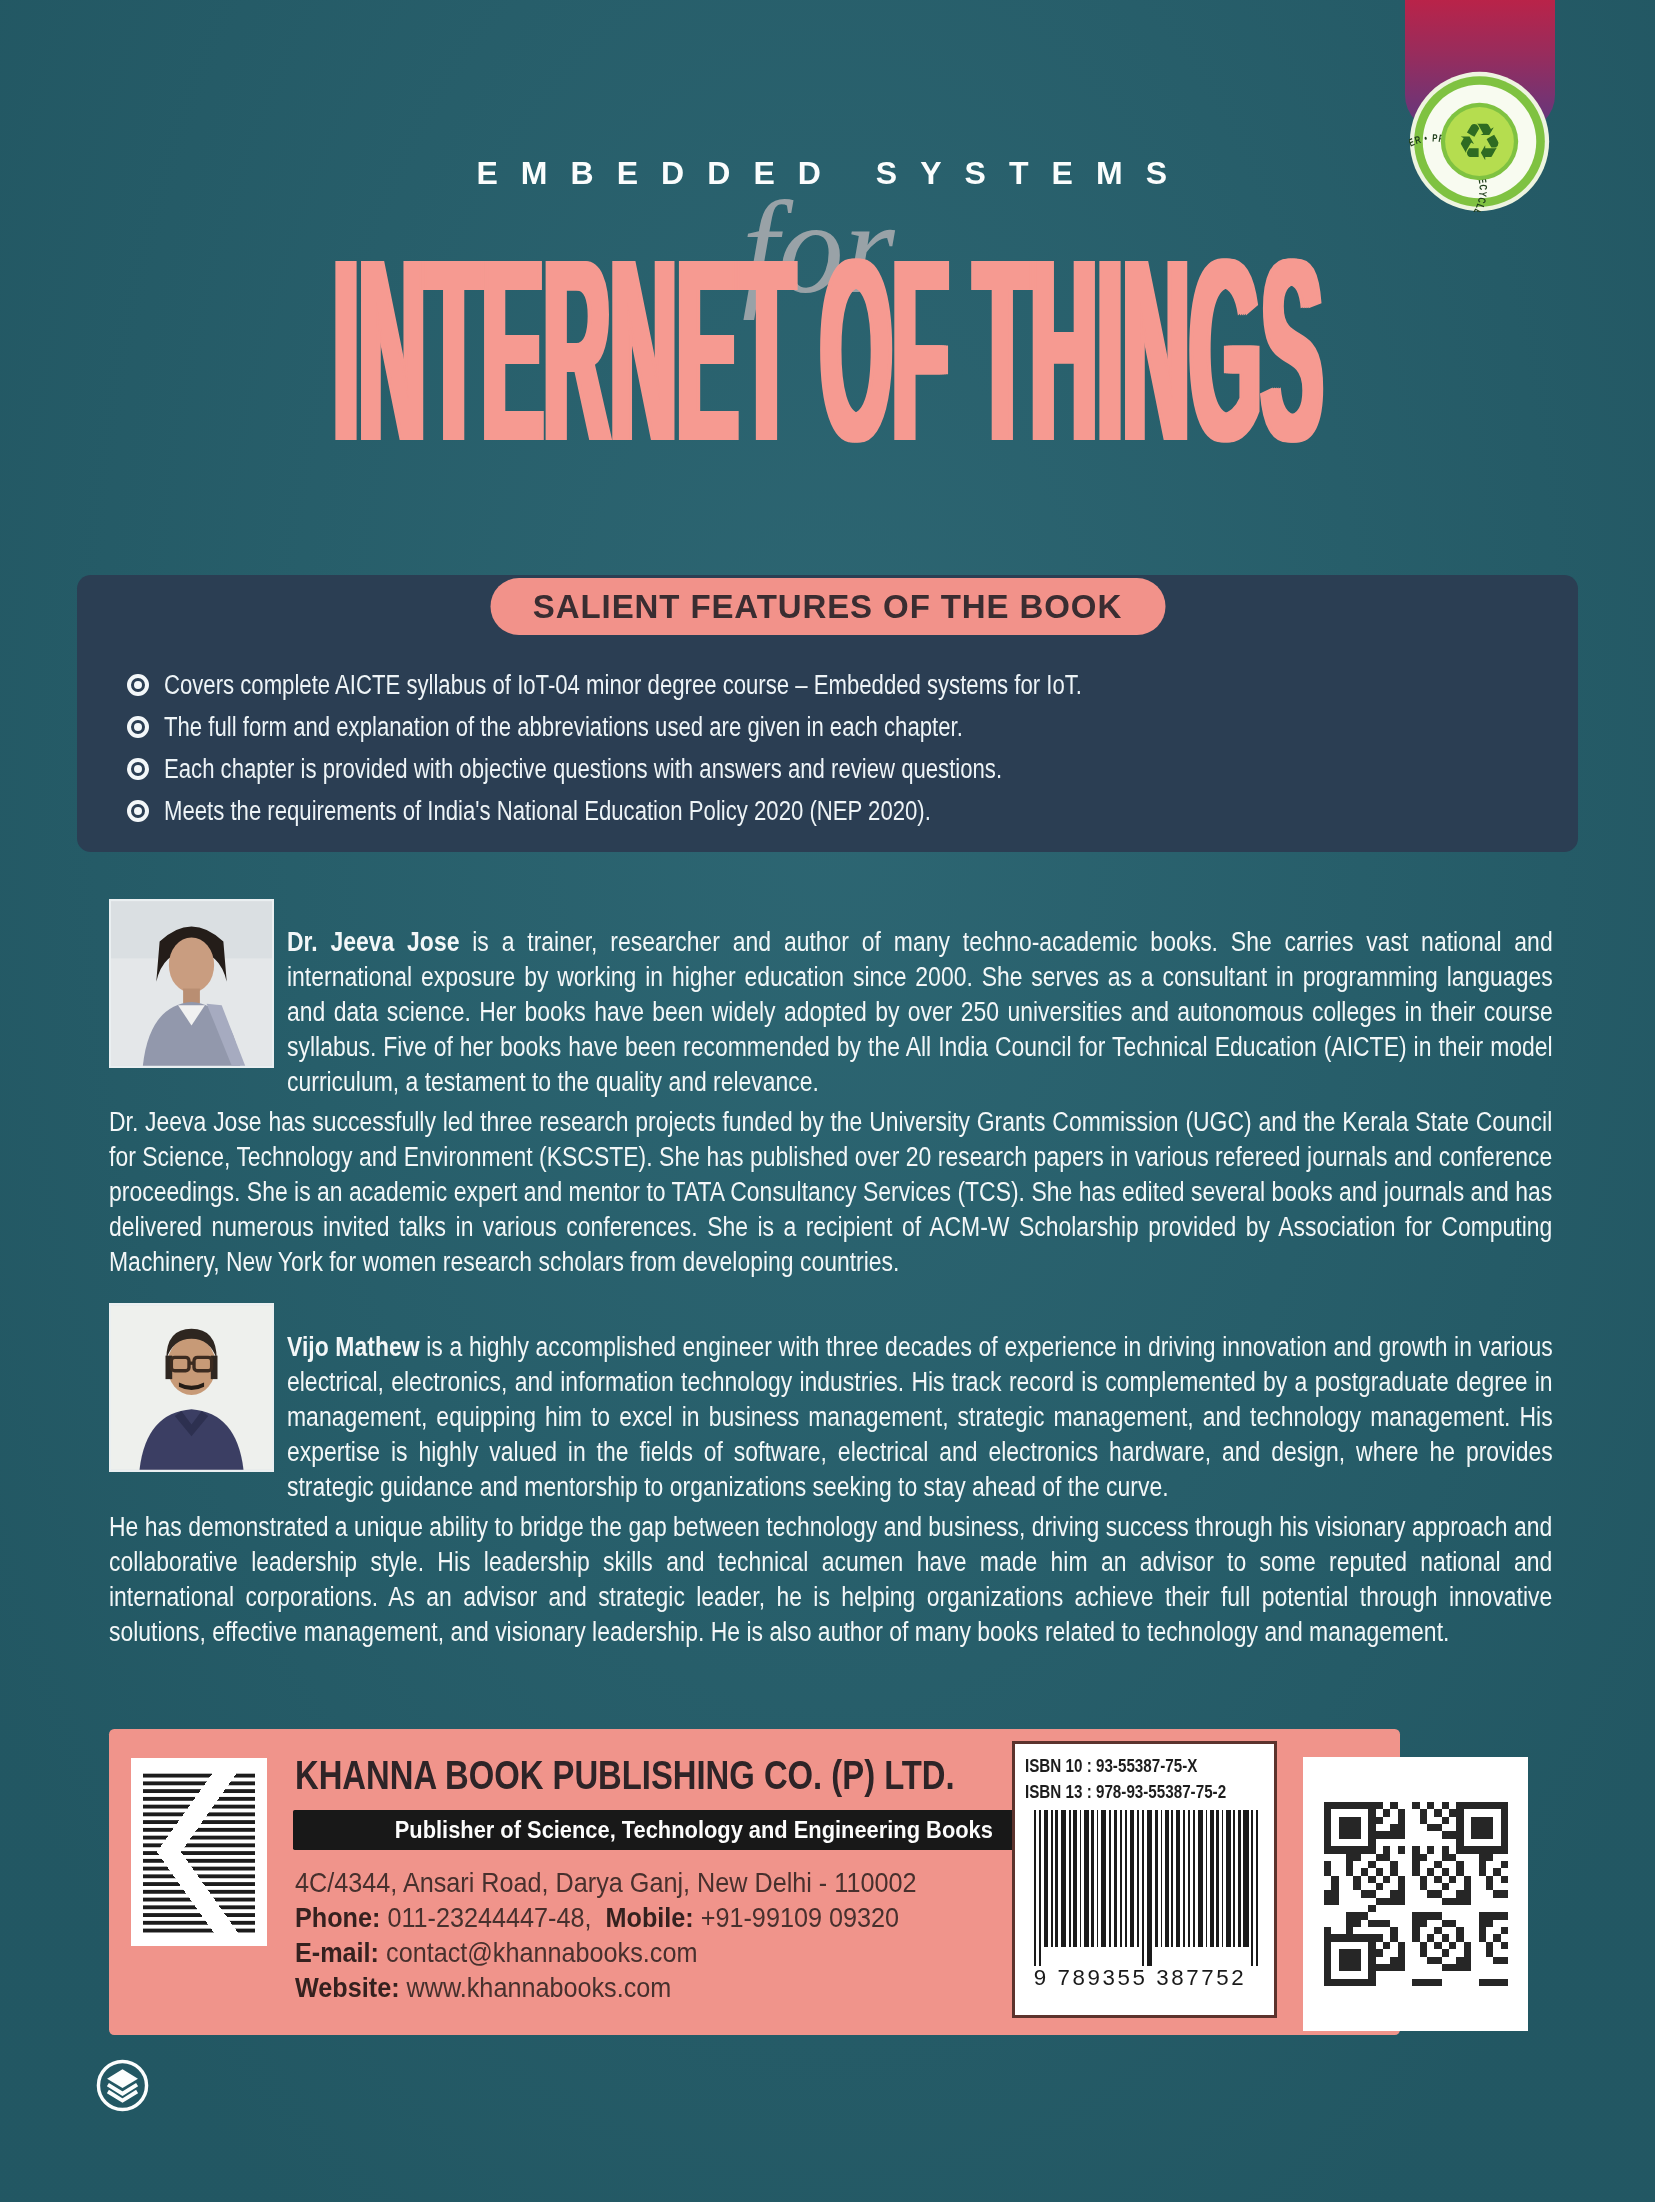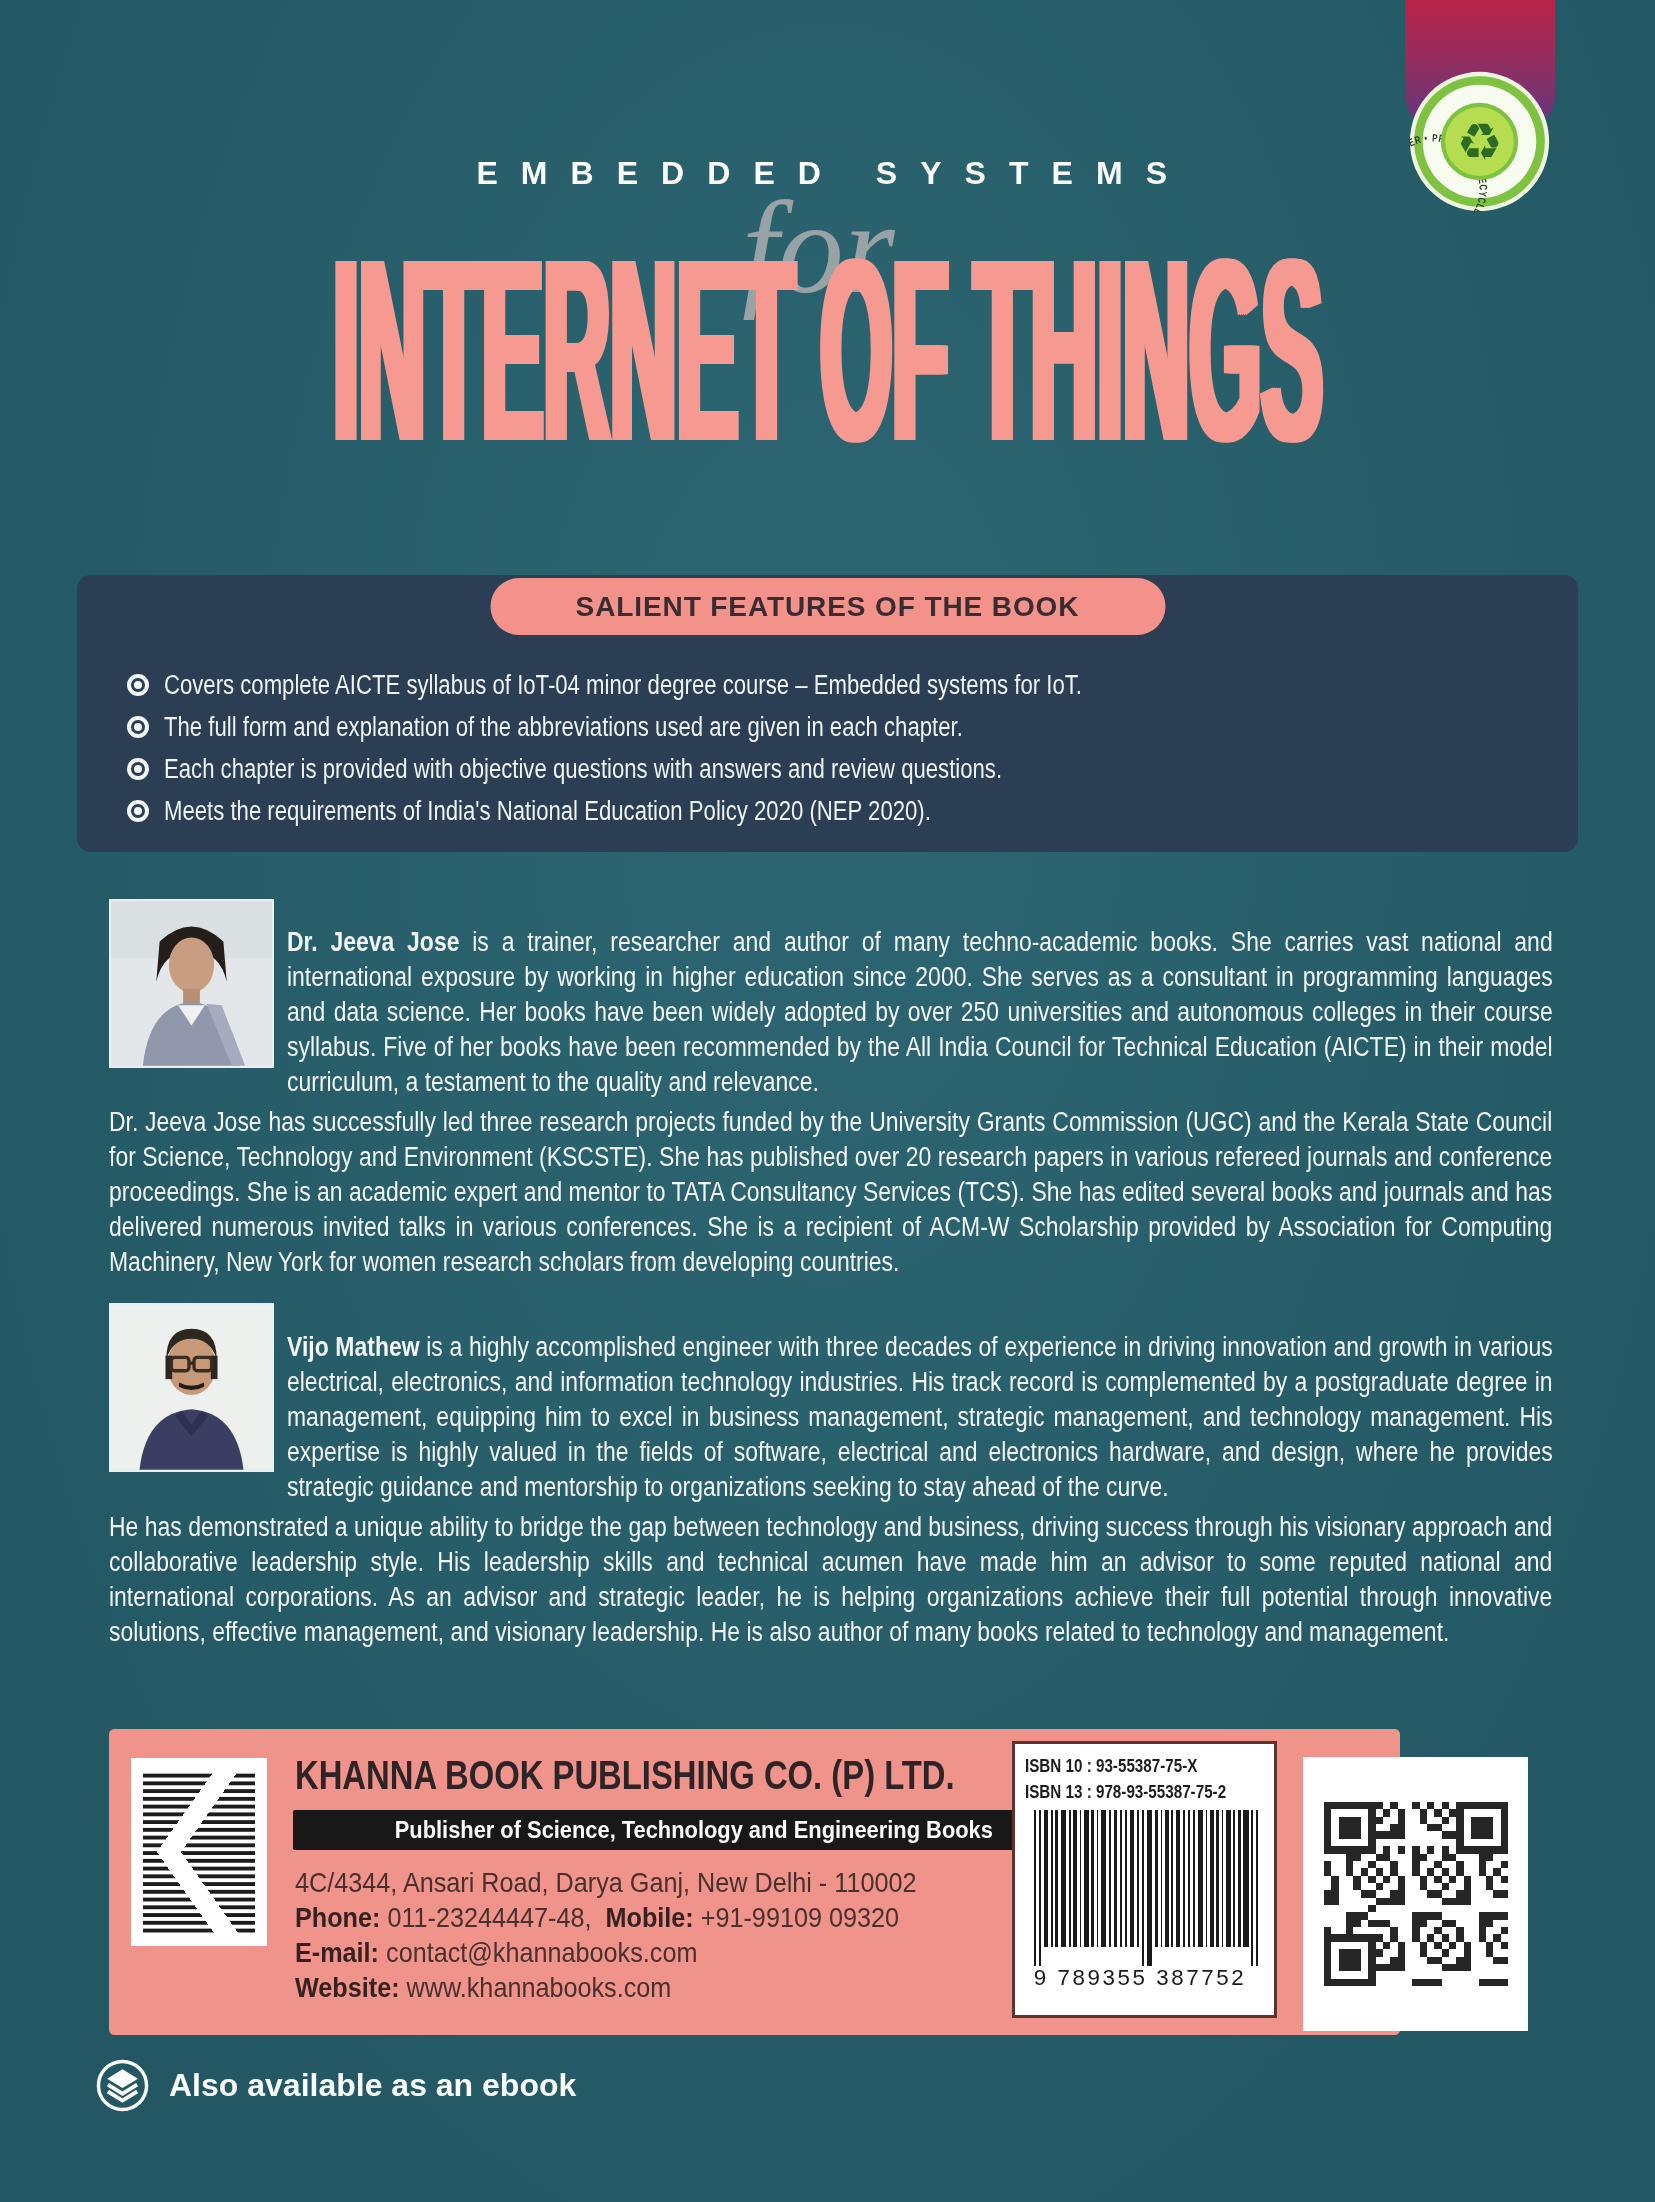--- a/index.html
+++ b/index.html
@@ -25,21 +25,21 @@
     transform:translateX(-50%) scaleX(0.355); transform-origin:50% 0;
     font-size:260px; line-height:1; font-weight:bold; color:#f69a91; white-space:nowrap;
     text-shadow:5.2px 0 0 #f69a91,-5.2px 0 0 #f69a91,11.2px 0 0 #f69a91,-11.2px 0 0 #f69a91;
     z-index:2;}
   
   .features{position:absolute; left:77px; top:575px; width:1501px; height:277px;
     background:#2b3e53; border-radius:13.8px;}
   .pill{position:absolute; left:50%; top:3.4px; transform:translateX(-50%);
     width:675px; height:57px; border-radius:29px; background:#f2928a;
     display:flex; align-items:center; justify-content:center;}
-  .pill span{color:#3a2d31; font-weight:bold; font-size:28px; letter-spacing:0.9px; white-space:nowrap;}
+  .pill span{color:#3a2d31; font-weight:bold; font-size:33px; letter-spacing:0.9px; white-space:nowrap;}
   .features ul{list-style:none; margin:0; padding:89px 0 0 50px;}
   .features li{display:flex; align-items:center; gap:15.5px; height:42px;}
   .fdot{width:13.8px; height:13.8px; border:4.3px solid #f3f7f9; border-radius:50%; position:relative; flex:none;}
   .fdot::after{content:""; position:absolute; inset:2.6px; background:#f3f7f9; border-radius:50%;}
   .ftext{color:#eef4f7; font-size:27px; white-space:nowrap; display:inline-block;
     transform:scaleX(0.82); transform-origin:0 50%;}
   
   .photo{position:absolute; width:165px; height:169px; border:2.6px solid rgba(235,240,242,.9);
     box-sizing:border-box; background:#dfe3e6;}
   .photo svg{width:100%; height:100%; display:block;}
@@ -516,17 +516,16 @@
     </div>
   </section>
 
   <div class="ebook-row">
     <svg viewBox="0 0 64 64">
       <circle cx="32" cy="32" r="28" stroke="#fbfdfd" stroke-width="4" fill="none"></circle>
       <path d="M32 13 L50 24 L32 35 L14 24 Z" fill="#fbfdfd"></path>
       <path d="M15 31 L32 41.5 L49 31" stroke="#fbfdfd" stroke-width="4.5" fill="none"></path>
       <path d="M15 39 L32 49.5 L49 39" stroke="#fbfdfd" stroke-width="4.5" fill="none"></path>
     </svg>
-    <span class="ebook-text">Also available as an ebook</span>
   </div>
 
 </div>
 
 
 </body></html>

